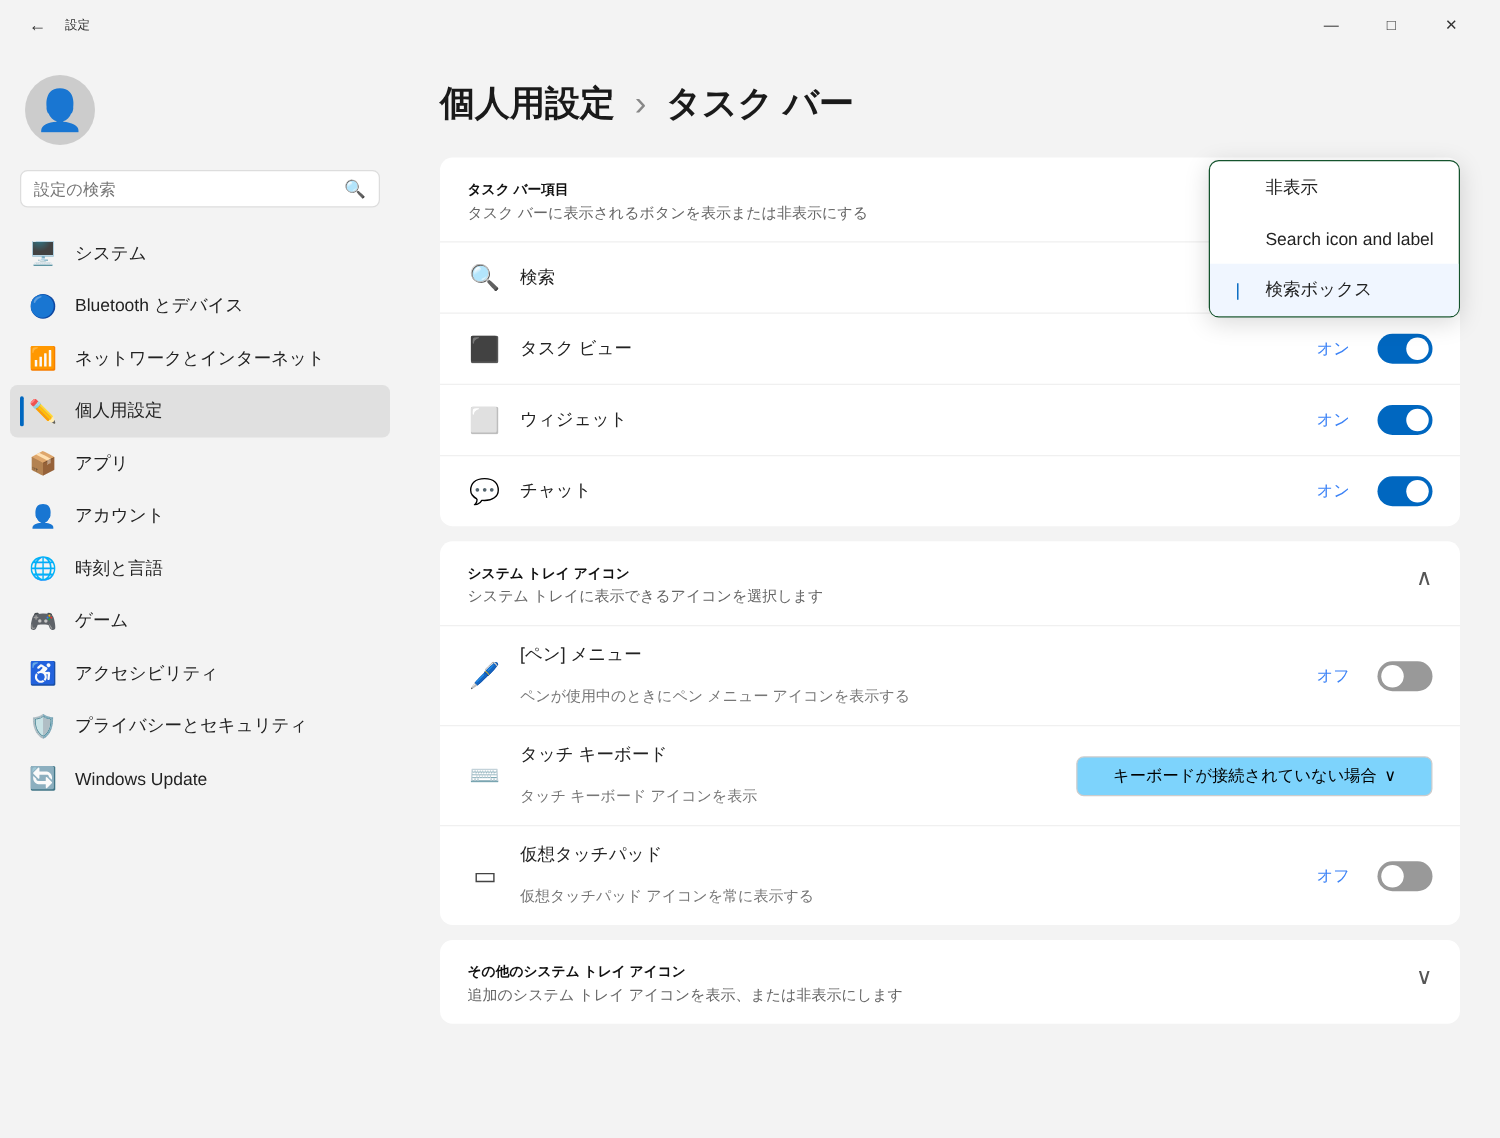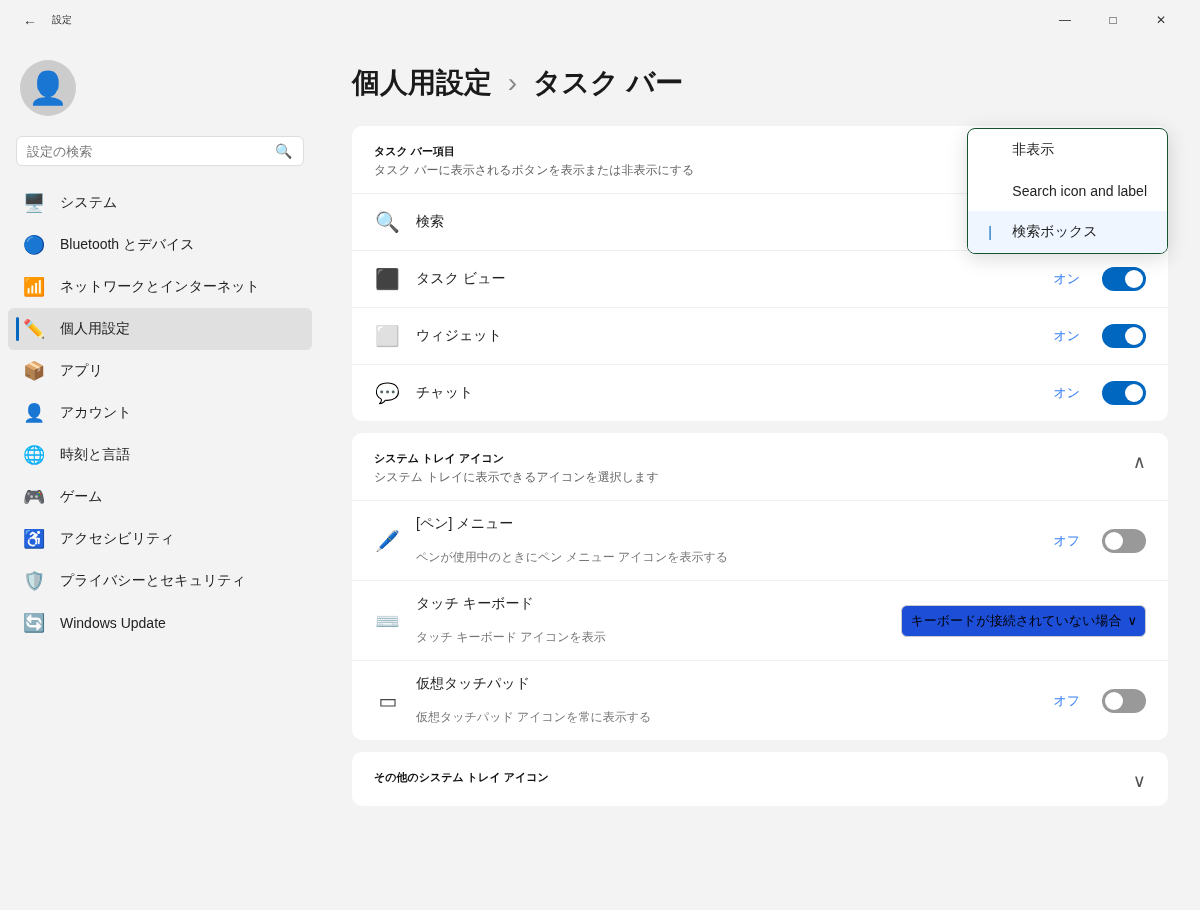--- a/index.html
+++ b/index.html
@@ -217,23 +217,23 @@
       font-size: 13px;
       color: #3b82f6;
       margin-right: 8px;
     }
     .dropdown-btn {
       display: flex;
       align-items: center;
       gap: 6px;
       border: 1px solid #ccc;
       border-radius: 6px;
-      padding: 6px 8px;
+      padding: 6px 28px;
       font-size: 13px;
-      background: #1d4ed8;
+      background: #7dd3fc;
       cursor: pointer;
       min-width: 220px;
       justify-content: space-between;
     }
     
     .dropdown-menu {
       position: absolute;
       top: 88px;
       right: 32px;
       background: #fff;
@@ -452,20 +452,21 @@
         <div class="toggle off">
           <div class="toggle-knob"></div>
         </div>
 
     </div>
           </div>
           <div class="section-card">
             <div class="section-header">
     <div>
       <div class="section-title">その他のシステム トレイ アイコン</div>
+      <div class="section-desc">追加のシステム トレイ アイコンを表示、または非表示にします</div>
     </div>
     <span class="section-chevron">∨</span>
   </div>
           </div>
         </div>
 
       <div class="dropdown-menu" id="search-dropdown">
       <div class="dropdown-item">
     <span class="check"></span>
     <span>非表示</span>

